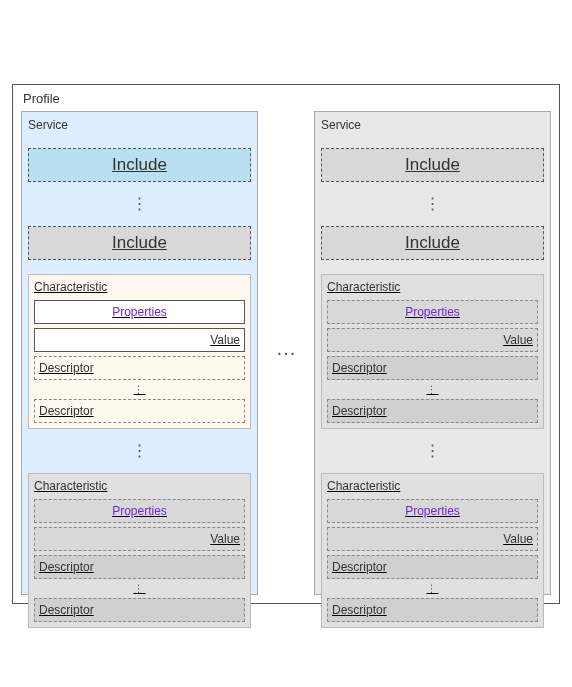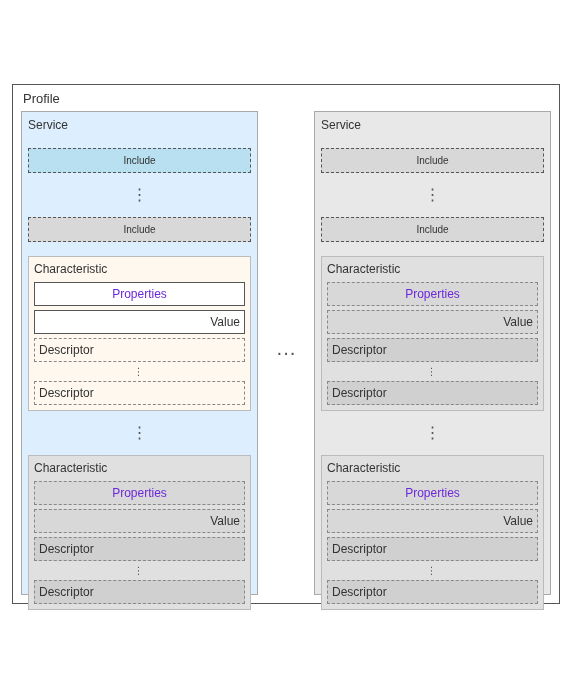--- a/index.html
+++ b/index.html
@@ -59,21 +59,22 @@
       color: #333;
       margin-bottom: 2px;
     }
 
     .include-box {
       border: 1.5px dashed #555;
       background: #b8e0f0;
       text-align: center;
       padding: 6px 4px;
       color: #333;
-      font-size: 10px;
+      font-size: 17px;
+      text-decoration: underline;
     }
 
     .include-box.inactive {
       background: #d8d8d8;
     }
 
     .dots-vertical {
       text-align: center;
       font-size: 16px;
       color: #555;
@@ -81,20 +82,21 @@
       letter-spacing: 0;
     }
 
     .characteristic-box {
       border: 1.5px solid #bbb;
       padding: 5px;
       position: relative;
       display: flex;
       flex-direction: column;
       gap: 4px;
+      text-decoration: underline;
     }
 
     .characteristic-box.active-char {
       background: #fff8ee;
     }
 
     .characteristic-box.inactive-char {
       background: #e0e0e0;
     }
 

